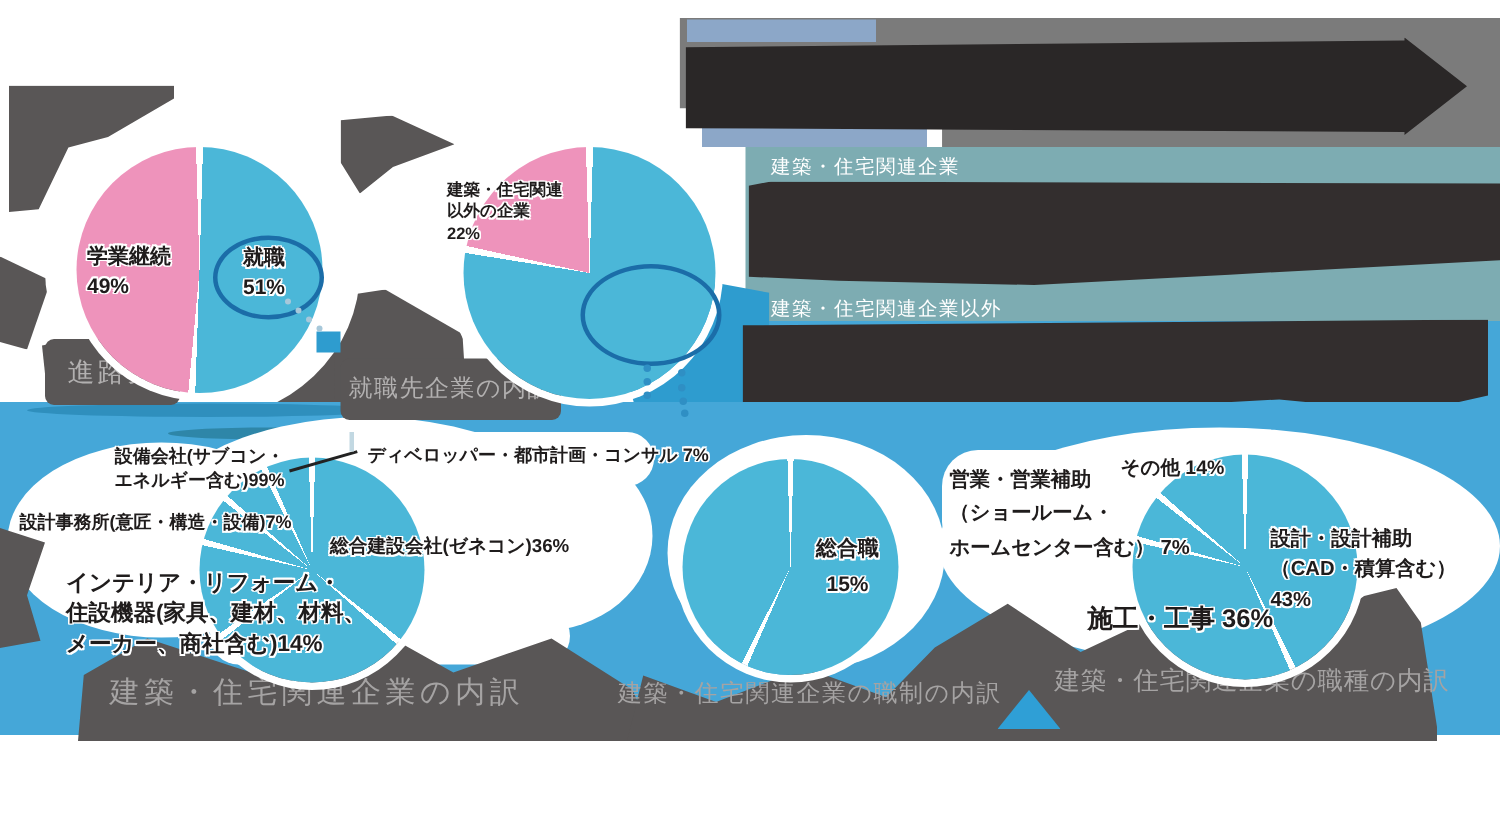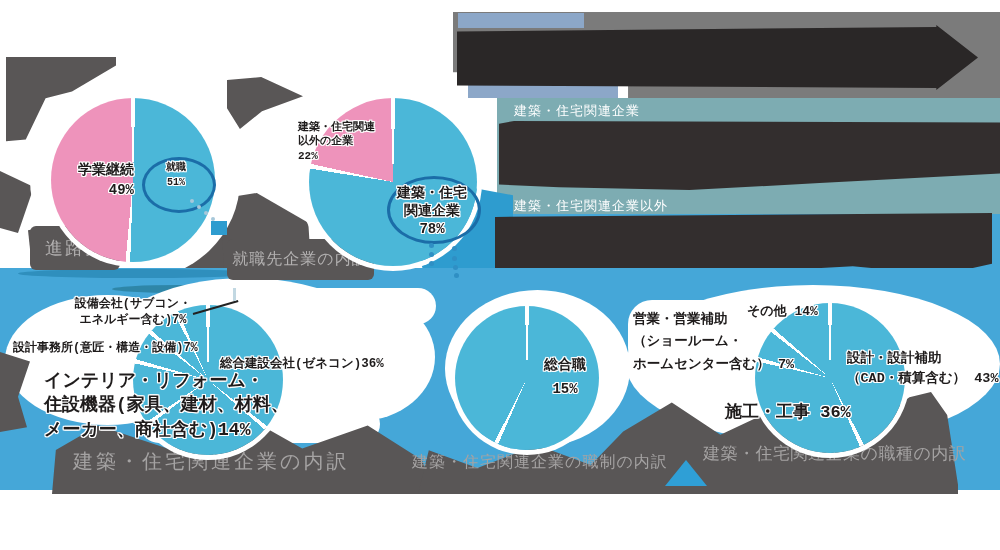--- a/index.html
+++ b/index.html
@@ -1,17 +1,17 @@
 <!DOCTYPE html>
 <html><head>
 <meta charset="utf-8">
 <style>
   html,body{margin:0;padding:0;background:#fff;}
   #stage{position:relative;width:1000px;height:550px;background:#fff;overflow:hidden;
-         font-family:Liberation Mono, monospace;}
+         font-family:Liberation Sans, sans-serif;}
   .abs{position:absolute;}
   .pie{position:absolute;border-radius:50%;box-shadow:0 0 0 5px #fff;}
   .lbl{position:absolute;font-weight:bold;color:#1f1c1c;white-space:pre-line;line-height:1.3;
        text-shadow:-1px -1px 0 #fff,1px -1px 0 #fff,-1px 1px 0 #fff,1px 1px 0 #fff,
                    0 -1px 0 #fff,0 1px 0 #fff,-1px 0 0 #fff,1px 0 0 #fff;}
   .nowrap{white-space:nowrap;}
   .capbox{position:absolute;background:#595656;border-radius:6px;display:flex;
           align-items:center;justify-content:center;color:#b2b0b0;}
   .capfree{position:absolute;color:#a5a3a3;white-space:nowrap;}
   .bandhdr{position:absolute;color:#ffffff;font-size:13px;letter-spacing:1px;white-space:nowrap;}
@@ -94,39 +94,37 @@
   <span class="dot" style="left:429px;top:252px;width:5px;height:5px;background:#2f8fc4;"></span>
   <span class="dot" style="left:429px;top:261px;width:5px;height:5px;background:#2f8fc4;"></span>
   <span class="dot" style="left:452px;top:246px;width:5px;height:5px;background:#2f8fc4;"></span>
   <span class="dot" style="left:452px;top:256px;width:5px;height:5px;background:#2f8fc4;"></span>
   <span class="dot" style="left:453px;top:265px;width:5px;height:5px;background:#2f8fc4;"></span>
   <span class="dot" style="left:454px;top:273px;width:5px;height:5px;background:#2f8fc4;"></span>
 
   <div class="abs" style="left:193px;top:313px;width:47px;height:2px;background:#222;transform:rotate(-16deg);transform-origin:left center;"></div>
   <div class="abs" style="left:233px;top:288px;width:3px;height:13px;background:#c2d8e2;"></div>
 
-  <div class="lbl" style="left:58px;top:160px;width:76px;text-align:right;font-size:14px;line-height:1.45;">学業継続
+  <div class="lbl" style="left:58px;top:160px;width:76px;text-align:left;font-size:14px;line-height:1.45;">学業継続
 49%</div>
-  <div class="lbl" style="left:146px;top:161px;width:60px;text-align:center;font-size:10px;line-height:1.45;">就職
+  <div class="lbl" style="left:146px;top:161px;width:60px;text-align:center;font-size:14px;line-height:1.45;">就職
 51%</div>
 
   <div class="lbl" style="left:298px;top:120px;width:102px;text-align:left;font-size:11px;">建築・住宅関連
 以外の企業
 22%</div>
-  <div class="lbl" style="left:389px;top:184px;width:86px;text-align:center;font-size:14px;">建築・住宅
-関連企業
-78%</div>
 
   <div class="lbl nowrap" style="left:220px;top:356px;font-size:12.5px;">総合建設会社(ゼネコン)36%</div>
-  <div class="lbl" style="left:44px;top:369px;font-size:18px;line-height:1.35;">インテリア・リフォーム・
+  <div class="lbl" style="left:44px;top:379px;font-size:15px;line-height:1.35;">インテリア・リフォーム・
 住設機器(家具、建材、材料、
 メーカー、商社含む)14%</div>
   <div class="lbl nowrap" style="left:13px;top:341px;font-size:12px;">設計事務所(意匠・構造・設備)7%</div>
   <div class="lbl" style="left:58px;top:297px;width:150px;text-align:center;font-size:12px;">設備会社(サブコン・
-エネルギー含む)7%</div>
+エネルギー含む)99%</div>
+  <div class="lbl nowrap" style="left:245px;top:296px;font-size:12px;">ディベロッパー・都市計画・コンサル 7%</div>
 
   <div class="lbl" style="left:536px;top:354px;width:58px;text-align:center;font-size:14px;line-height:1.7;">総合職
 15%</div>
 
   <div class="lbl nowrap" style="left:747px;top:304px;font-size:13px;">その他 14%</div>
   <div class="lbl" style="left:847px;top:349px;font-size:13.5px;line-height:1.5;">設計・設計補助
 （CAD・積算含む） 43%</div>
   <div class="lbl nowrap" style="left:725px;top:402px;font-size:17px;">施工・工事 36%</div>
   <div class="lbl" style="left:633px;top:309px;font-size:13.5px;line-height:1.65;">営業・営業補助
 （ショールーム・

